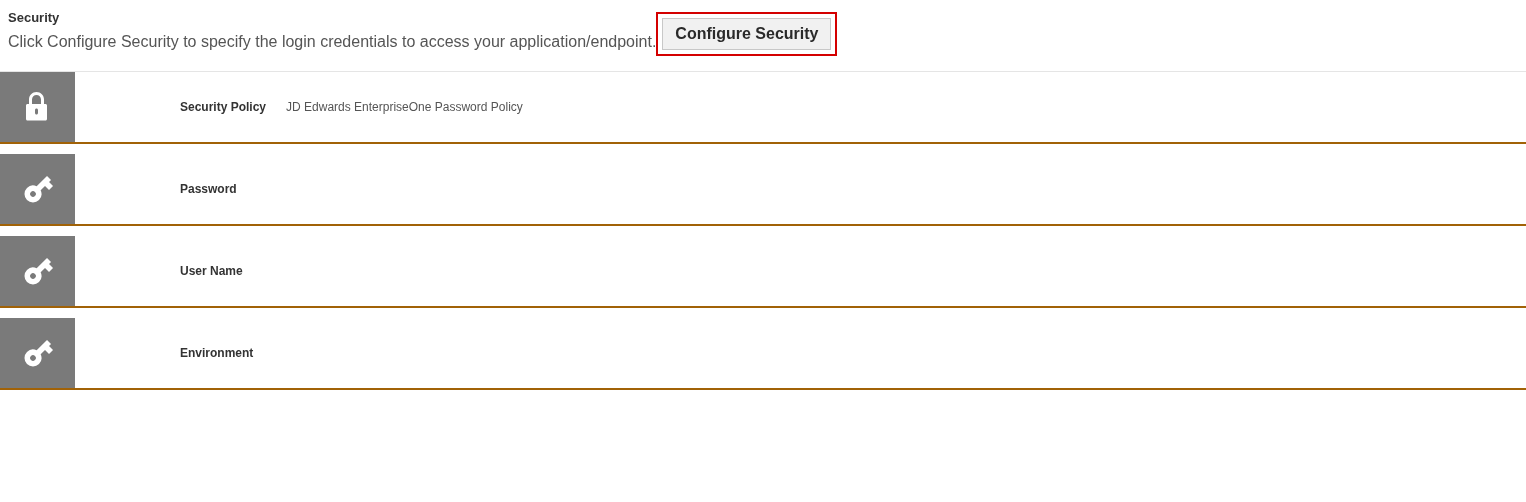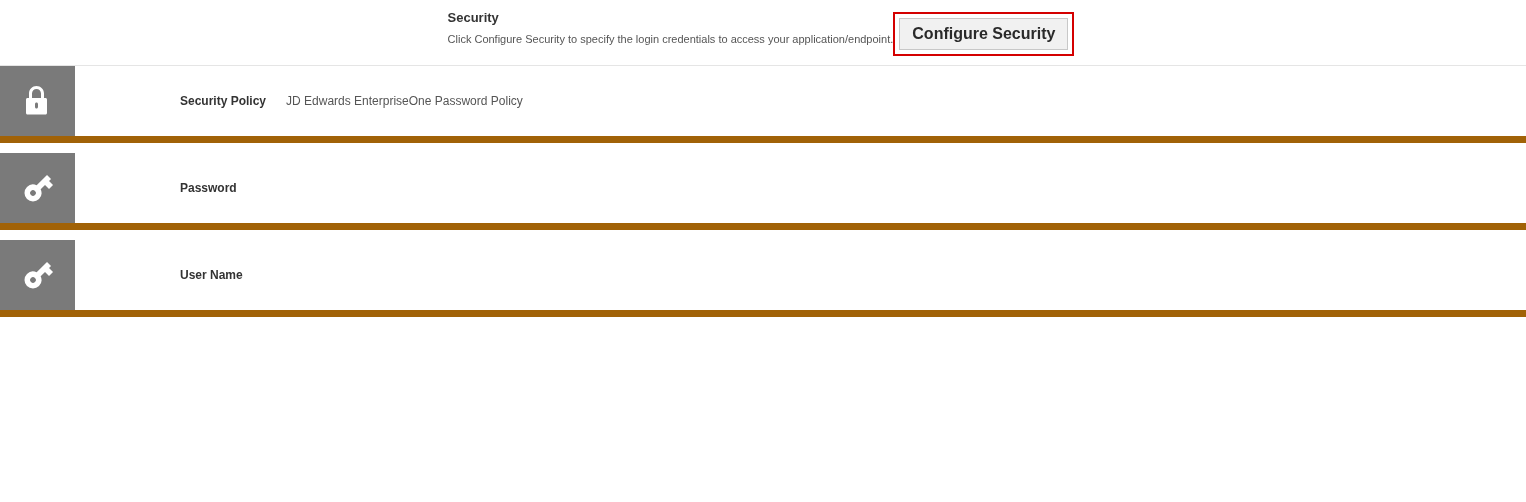--- a/index.html
+++ b/index.html
@@ -10,35 +10,35 @@
     body {
       font-family: Arial, Helvetica, sans-serif;
       font-size: 13px;
       color: #333;
       background: #fff;
       width: 1526px;
     }
     .header-row {
       display: flex;
       align-items: flex-start;
-      justify-content: center;
+      justify-content: flex-start;
       padding: 10px 12px 2px 8px;
     }
     .title-block {
       display: flex;
       flex-direction: column;
     }
     .section-title {
       font-weight: bold;
       font-size: 13px;
       color: #333;
       margin-bottom: 8px;
     }
     .section-desc {
-      font-size: 11px;
+      font-size: 16px;
       color: #555;
       margin-bottom: 18px;
     }
     .button-wrap {
       border: 2px solid #d40000;
       padding: 4px;
       margin-top: 2px;
     }
     .cfg-btn {
       display: inline-block;
@@ -51,21 +51,21 @@
       cursor: pointer;
       font-family: inherit;
     }
     .rows {
       border-top: 1px solid #e5e5e5;
     }
     .row {
       display: flex;
       align-items: center;
       min-height: 70px;
-      border-bottom: 7px solid #a16207;
+      border-bottom: 2px solid #a16207;
     }
     .row + .row {
       margin-top: 10px;
     }
     .row-icon {
       width: 75px;
       height: 70px;
       background: #7a7a7a;
       display: flex;
       align-items: center;
@@ -135,15 +135,26 @@
       <svg width="34" height="34" viewBox="0 0 24 24" fill="#ffffff">
         <path d="M12.65 10A5.99 5.99 0 0 0 7 6a6 6 0 1 0 0 12 5.99 5.99 0 0 0 5.65-4H17v4h4v-4h2v-4H12.65zM7 14a2 2 0 1 1 0-4 2 2 0 0 1 0 4z" transform="rotate(-45 12 12)"></path>
       </svg>
     </div>
     <div class="row-content">
       <span class="row-label">User Name</span>
       <span class="row-value"></span>
     </div>
   </div>
 
+  <div class="row">
+    <div class="row-icon">
+      <svg width="34" height="34" viewBox="0 0 24 24" fill="#ffffff">
+        <path d="M12.65 10A5.99 5.99 0 0 0 7 6a6 6 0 1 0 0 12 5.99 5.99 0 0 0 5.65-4H17v4h4v-4h2v-4H12.65zM7 14a2 2 0 1 1 0-4 2 2 0 0 1 0 4z" transform="rotate(-45 12 12)"></path>
+      </svg>
+    </div>
+    <div class="row-content">
+      <span class="row-label">Environment</span>
+      <span class="row-value"></span>
+    </div>
+  </div>
 
 
 </div>
 
 </body></html>

